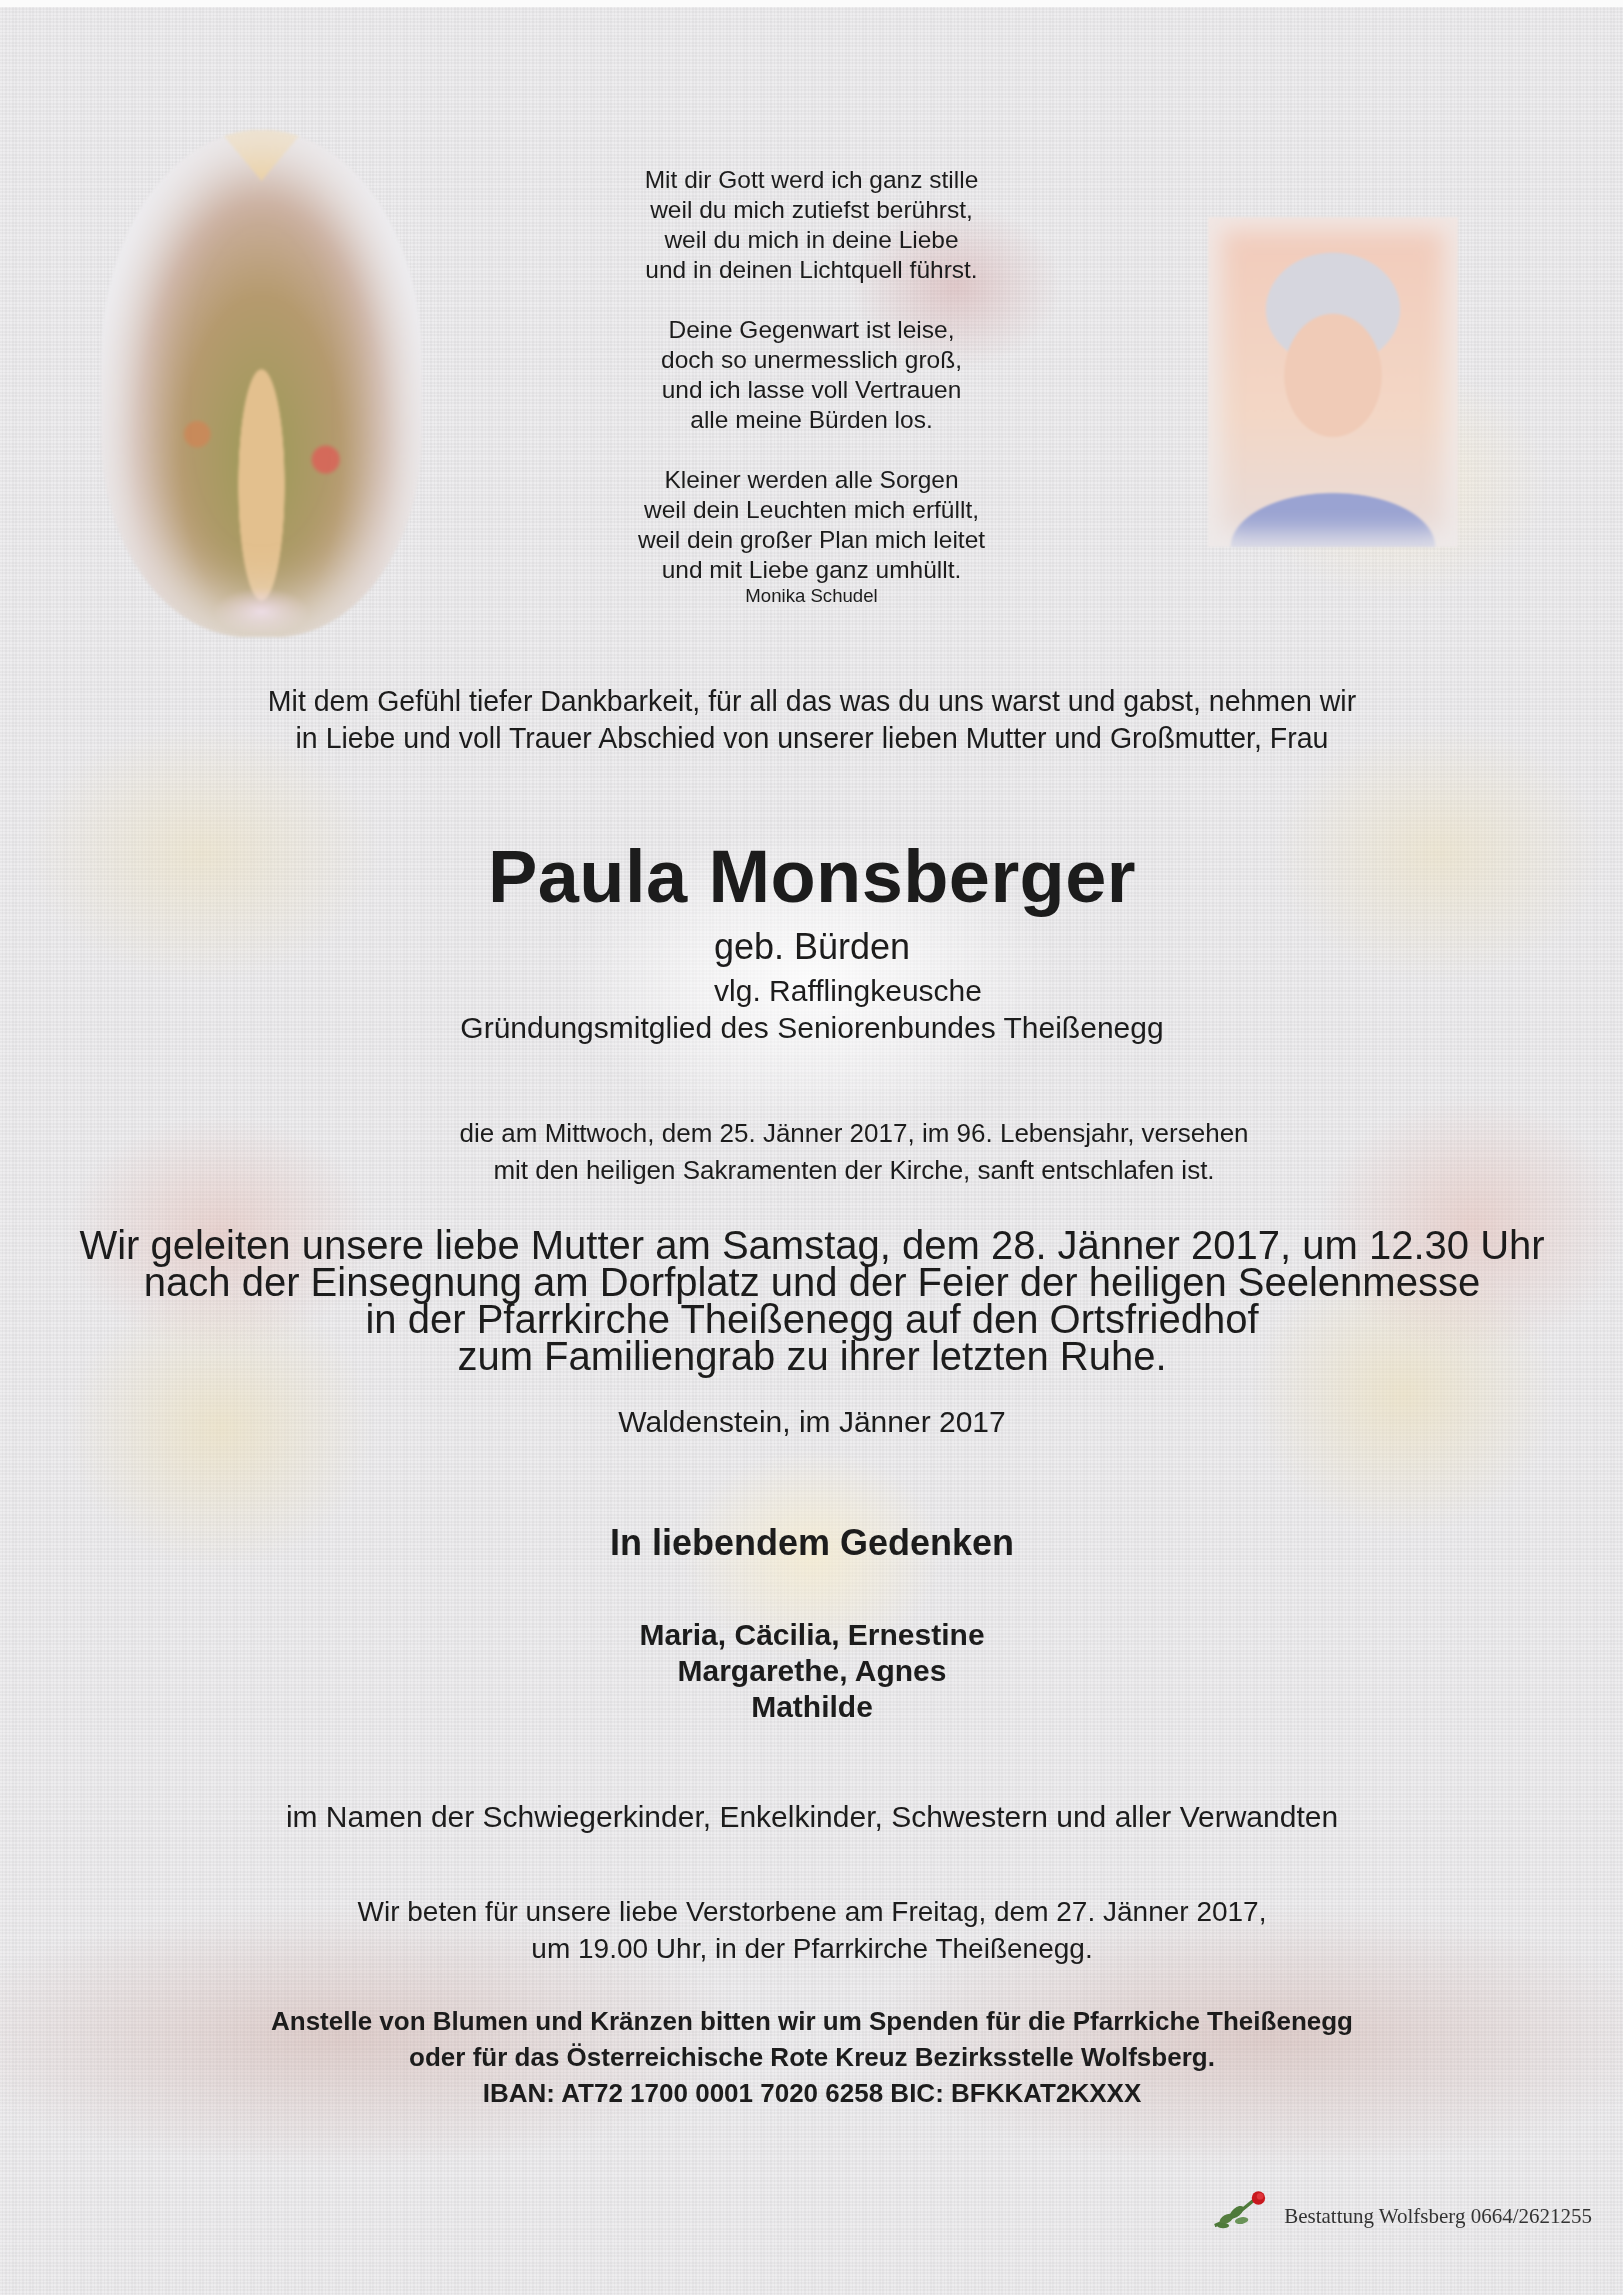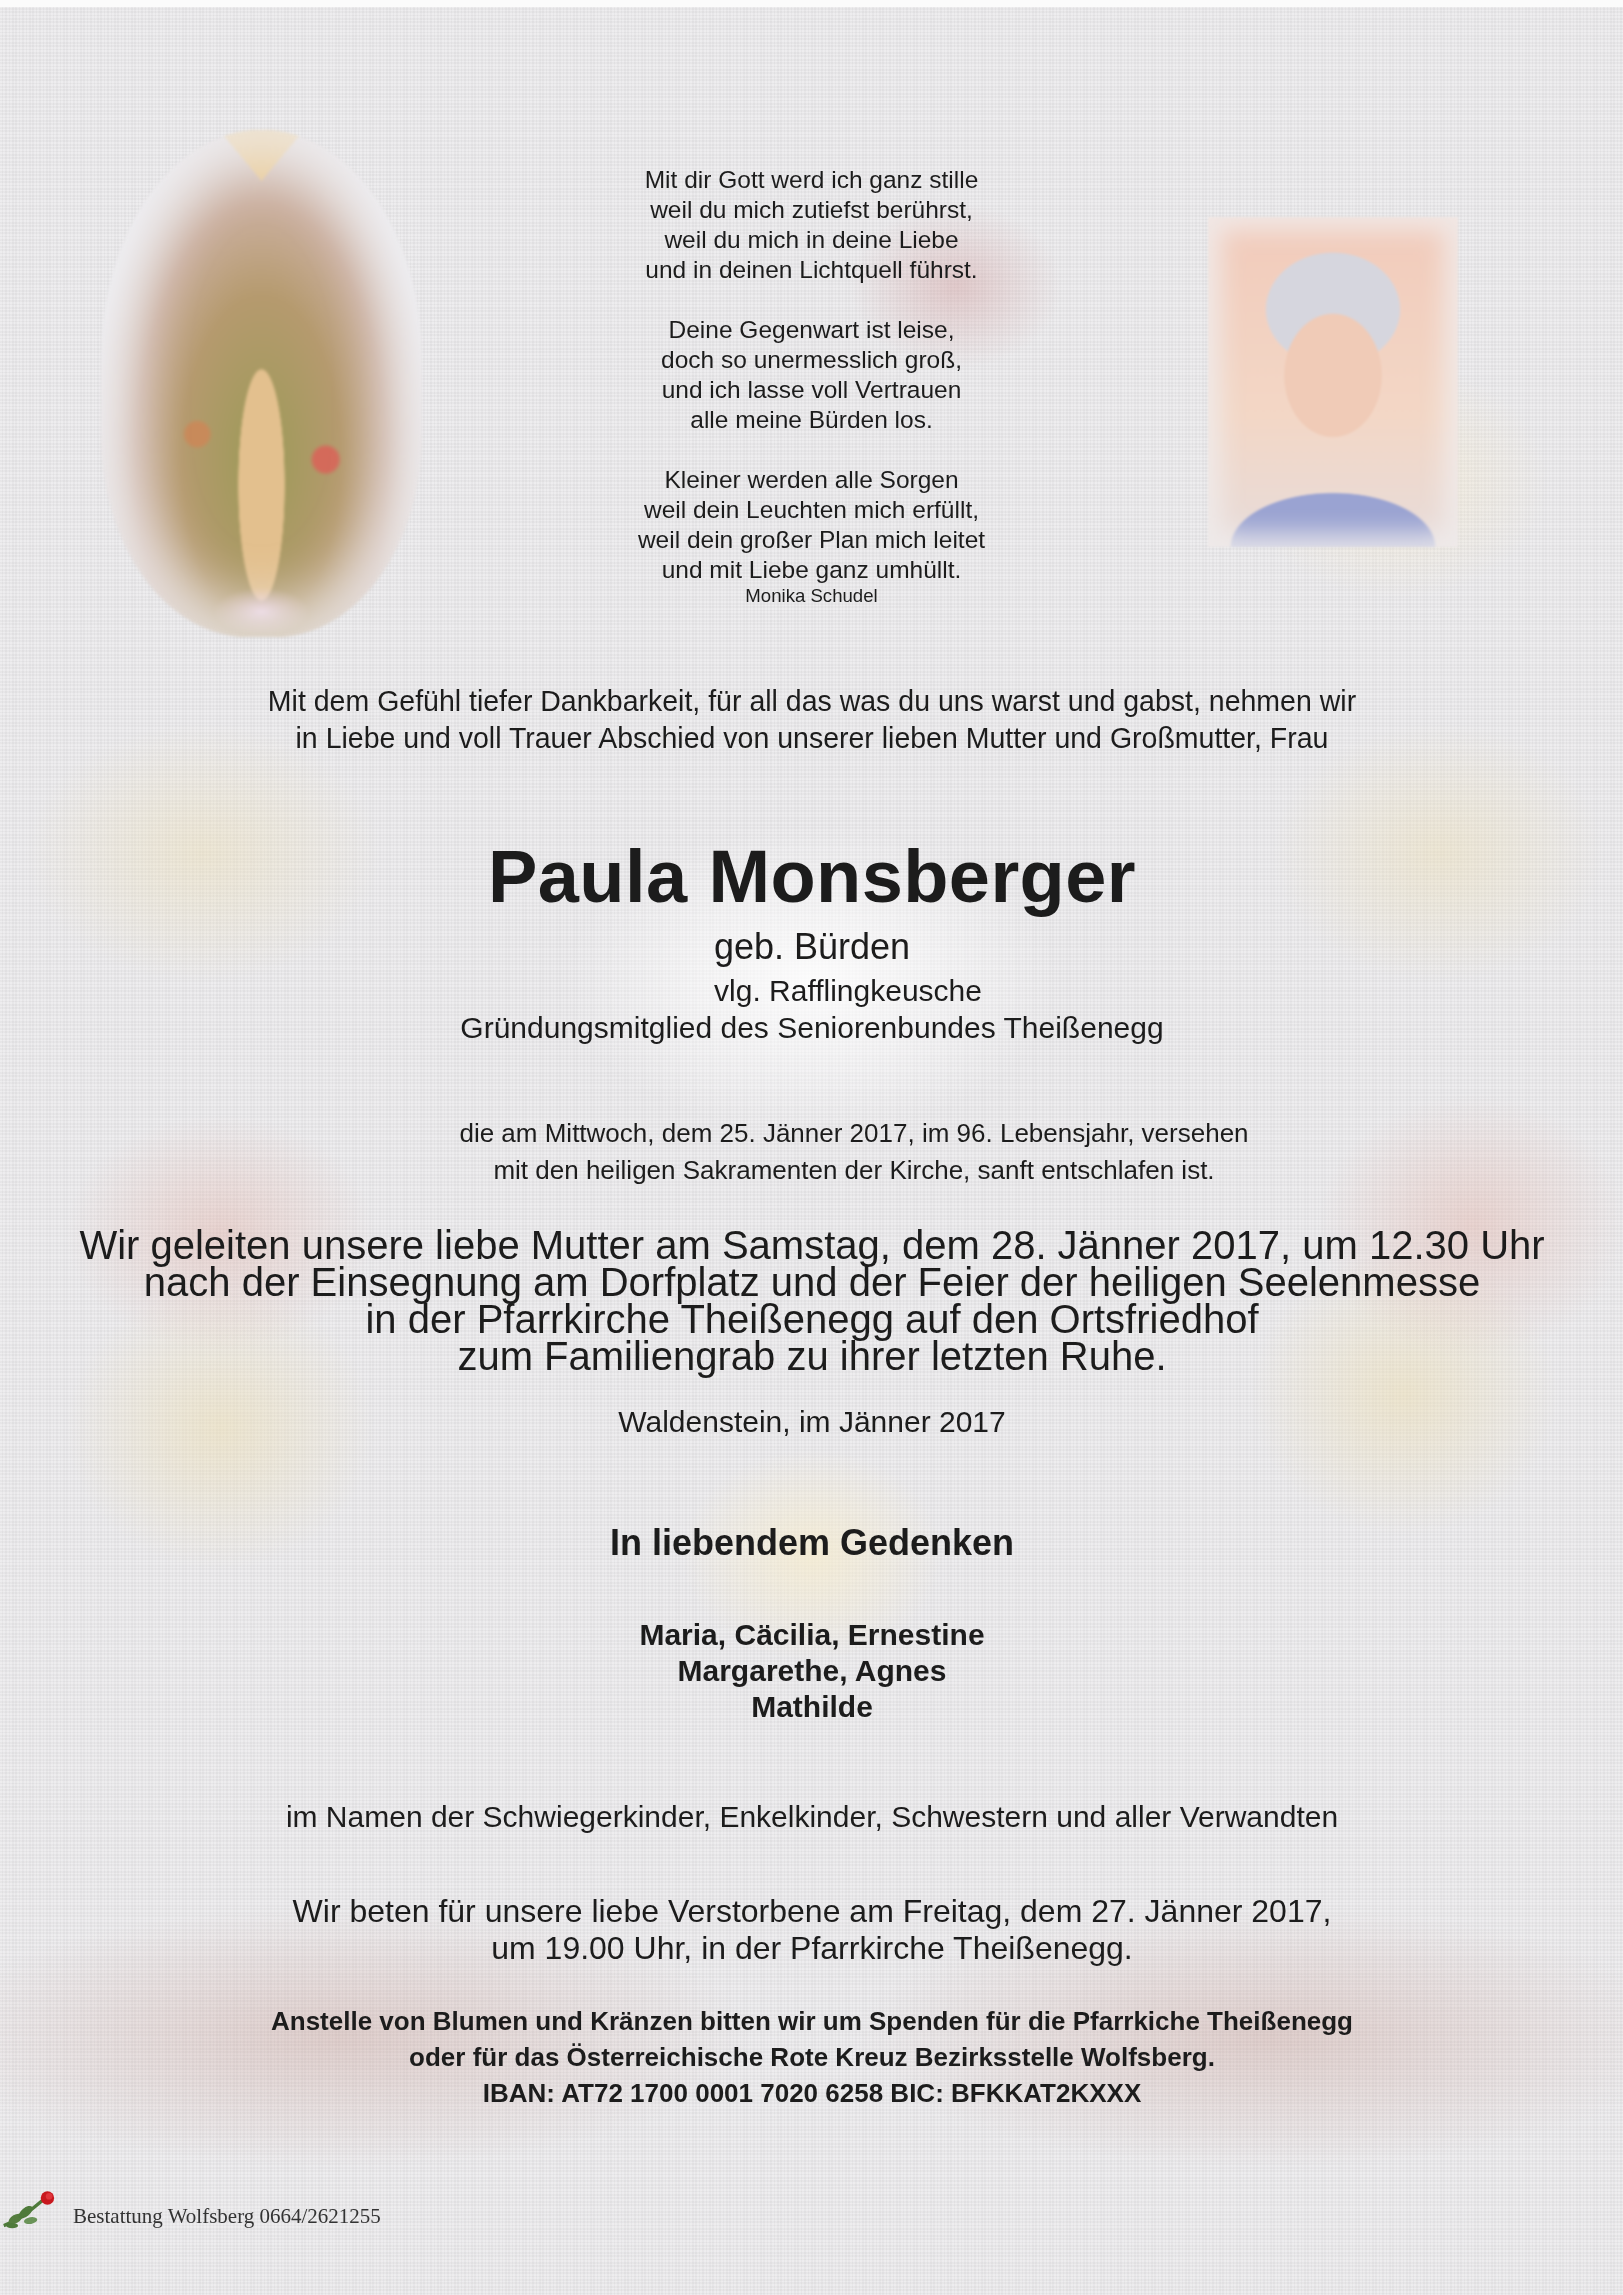--- a/index.html
+++ b/index.html
@@ -60,26 +60,26 @@
   .name { top: 827px; font-size: 74px; font-weight: bold; line-height: 85px; letter-spacing: 0.4px; }
   .born { top: 918px; font-size: 36px; line-height: 44px; }
   .vulgo { top: 966px; font-size: 30px; line-height: 36px; padding-left: 36px; }
   .member { top: 1003px; font-size: 30px; line-height: 36px; }
   .death { top: 1108px; font-size: 26px; line-height: 37px; padding-left: 42px; }
   .funeral { top: 1220px; font-size: 40px; line-height: 37px; }
   .place { top: 1396px; font-size: 30px; line-height: 37px; }
   .memory-title { top: 1514px; font-size: 36px; line-height: 44px; font-weight: bold; }
   .mourners { top: 1610px; font-size: 30px; line-height: 36px; font-weight: bold; }
   .relatives { top: 1791px; font-size: 30px; line-height: 37px; }
-  .prayer { top: 1886px; font-size: 32px; line-height: 37px; text-align: center; }
+  .prayer { top: 1886px; font-size: 28px; line-height: 37px; text-align: center; }
   .donation { top: 1996px; font-size: 26px; line-height: 36px; font-weight: bold; }
   .line { display: block; white-space: nowrap; }
   .footer {
     position: absolute; top: 2180px; left: 0; width: 1592px;
-    display: flex; justify-content: flex-start; align-items: flex-end; gap: 5px;
+    display: flex; justify-content: flex-end; align-items: flex-end; gap: 5px;
   }
   .footer-text {
     font-family: "Liberation Serif", serif; font-size: 21px; color: #333; line-height: 25px;
   }
   .rose-icon { width: 68px; height: 42px; }
 </style>
 </head>
 <body>
 
 <div class="page">

